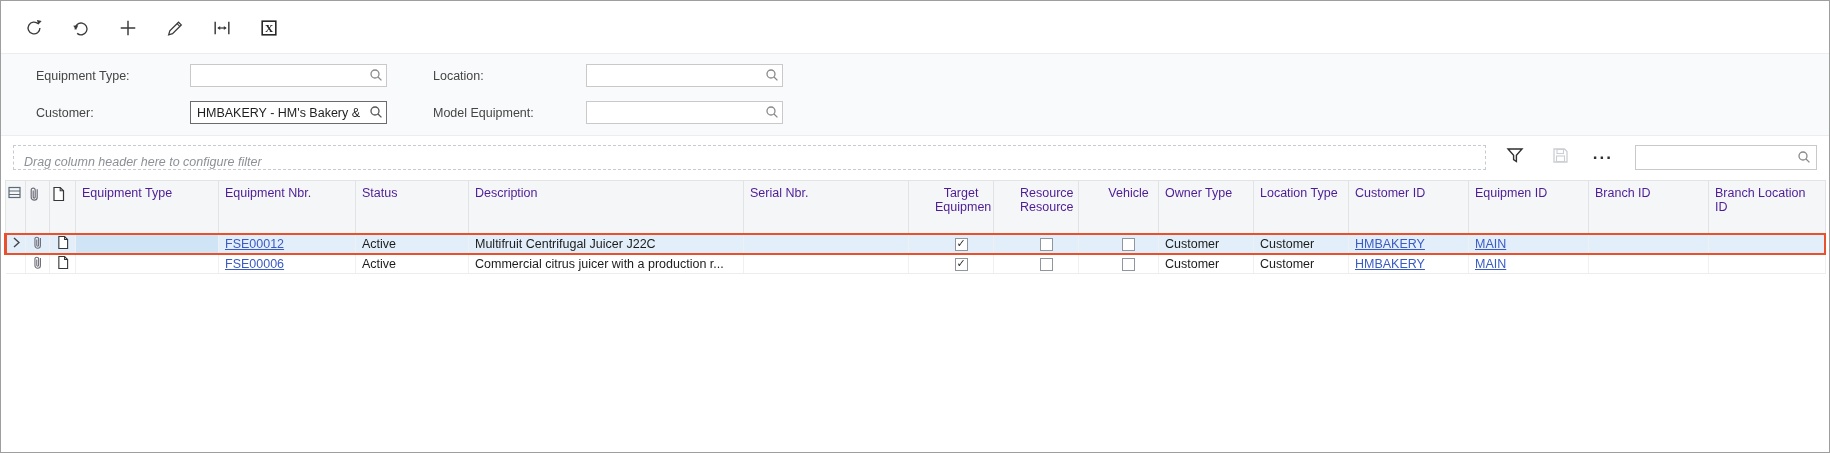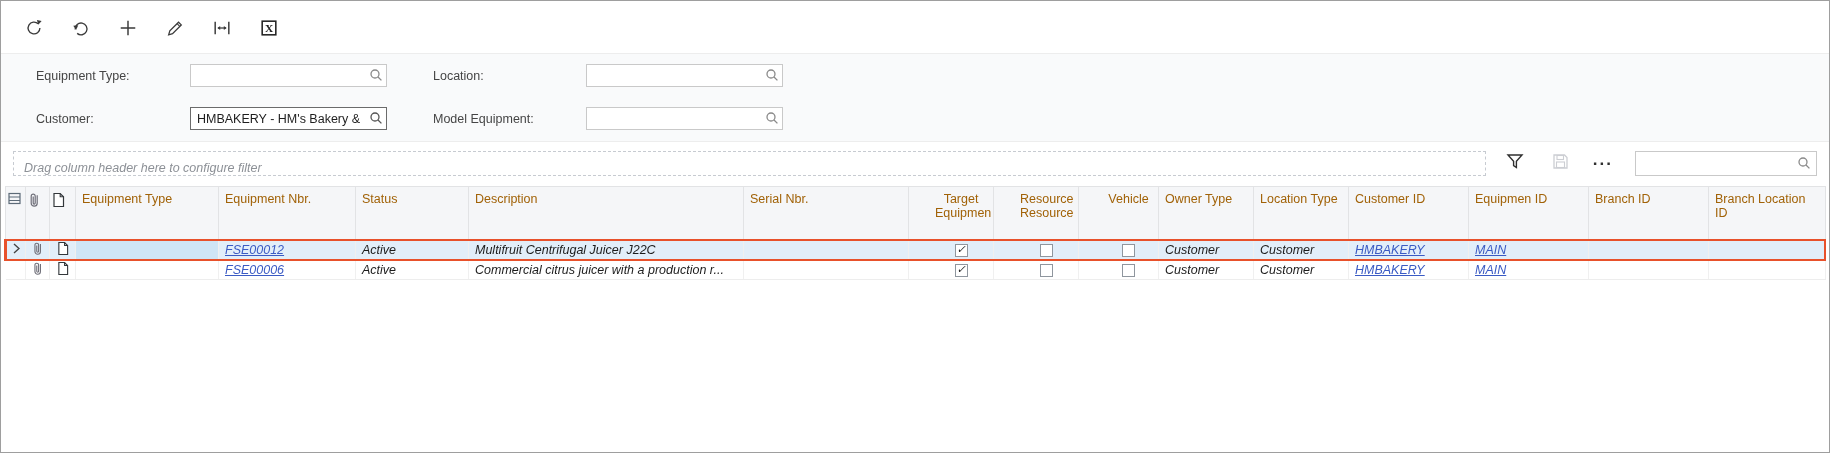--- a/index.html
+++ b/index.html
@@ -19,21 +19,21 @@
 
   
   .toolbar { display:flex; align-items:center; gap:23px; padding:15px 0 13px 21px; }
   .tbtn { width:24px; height:24px; display:flex; align-items:center; justify-content:center; cursor:pointer; }
   .tbtn svg { display:block; }
 
   
   .filters {
     background:#f9fafb; border-top:1px solid #ededed; border-bottom:1px solid #ededed;
     padding:10px 0 11px 35px;
-    display:grid; grid-template-columns:154px 197px 46px 153px 197px; row-gap:20px; align-items:center;
+    display:grid; grid-template-columns:154px 197px 46px 153px 197px; row-gap:14px; align-items:center;
     font-size:12.5px; color:#454545;
   }
   .fld { position:relative; height:23px;text-decoration:underline; }
   .fld input {
     width:100%; height:23px; border:1px solid #c9c9c9; background:#fff;
     font-family:"Liberation Sans",sans-serif; font-size:12.5px; color:#1e1e1e;
     padding:0 22px 0 6px; outline:none;
   }
   .fld.active input { border-color:#6b6b6b; }
   .lookup { position:absolute; right:4px; top:4px; cursor:pointer; }
@@ -52,30 +52,30 @@
   .searchbox input {
     width:100%; height:25px; border:1px solid #c9c9c9; background:#fff;
     font-family:"Liberation Sans",sans-serif; font-size:12.5px; padding:0 24px 0 7px; outline:none;
   }
   .searchbox .lookup { top:5px; right:6px; }
 
   
   .grid { padding:3px 3px 0 3px; }
   table { border-collapse:collapse; table-layout:fixed; width:1822px; font-size:12.5px; }
   th {
-    background:var(--header-bg,#f5f6f8); color:#a16207; font-weight:normal; text-align:left;
+    background:var(--header-bg,#f5f6f8); color:#4c1d95; font-weight:normal; text-align:left;
     vertical-align:top; padding:5px 6px 4px 6px; height:53px;
     border:1px solid #e2e3e5; overflow:hidden;
   }
   th.icon-col { padding:5px 2px; }
   th.center, td.center { text-align:center;padding-left:26px; }
   td {
     height:14px; padding:0 6px; color:#1c1c1c; vertical-align:middle;
     border-right:1px solid #f0f0f0; border-bottom:1px solid #ededed;
-    overflow:hidden; white-space:nowrap; text-overflow:ellipsis;font-style:italic;
+    overflow:hidden; white-space:nowrap; text-overflow:ellipsis;
   }
   td.icon-cell { padding:0 2px; text-align:center; }
   tr.selected td { background:var(--selection-bg,#e2eef9);
     border-top:2px solid var(--selection-border,#e8512b);
     border-bottom:2px solid var(--selection-border,#e8512b); }
   tr.selected td:first-child { border-left:3px solid var(--selection-border,#e8512b); }
   tr.selected td:last-child  { border-right:2px solid var(--selection-border,#e8512b); }
   tr.selected td.focused-cell { background:var(--focused-cell-bg,#cfe5f6); }
   a.cell-link { color:var(--link,#3b5bc4); text-decoration:underline; cursor:pointer; }
 

